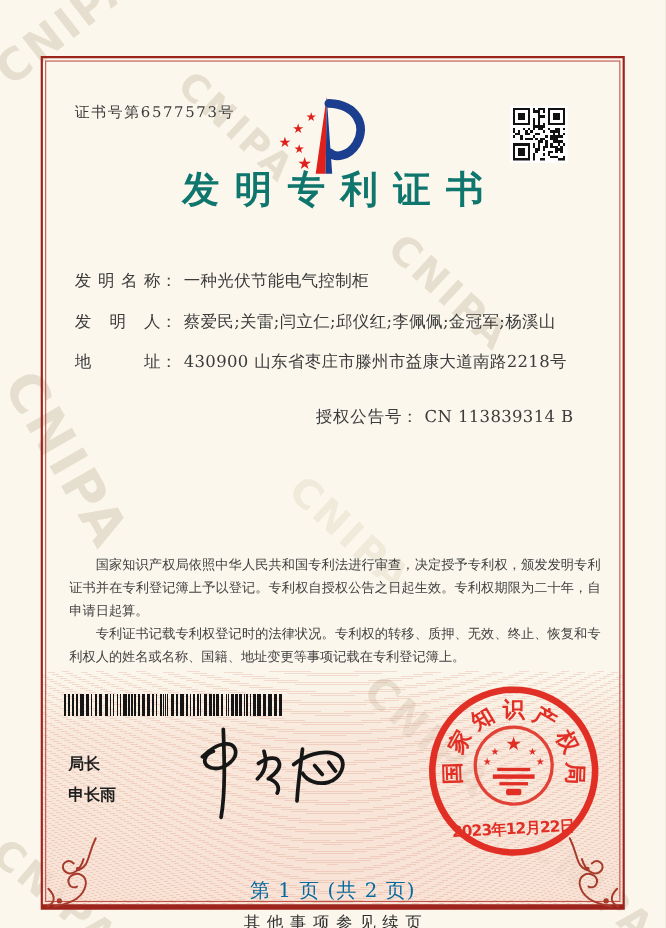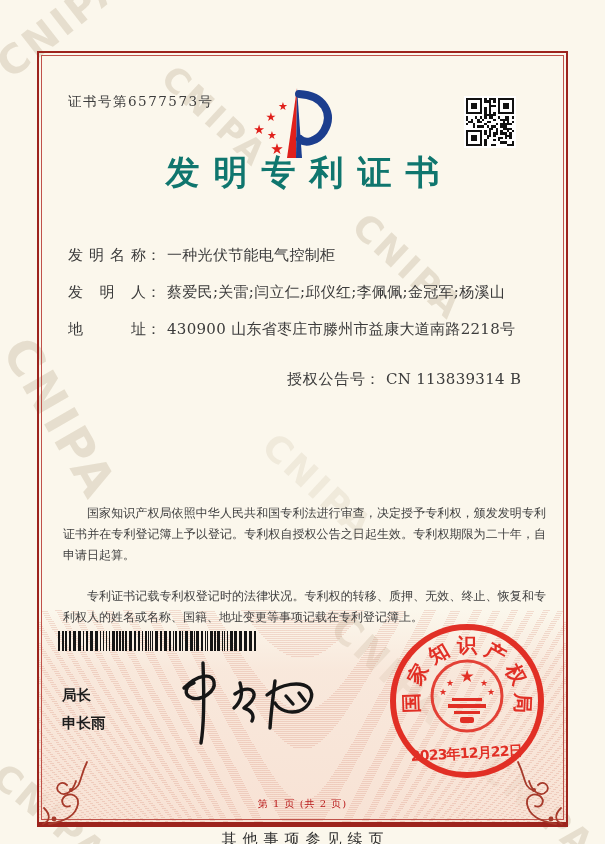--- a/index.html
+++ b/index.html
@@ -34,34 +34,34 @@
   .fields { position:absolute; left:68px; top:246px; width:480px; font-size:15px; color:#3b3b3b; }
   .frow { line-height:19px; margin-bottom:18px; white-space:nowrap; position:relative; }
   .flabel { display:inline-block; width:78px; text-align:justify; text-align-last:justify; }
   .colon { margin-right:6px; }
   .fvalue { letter-spacing:.3px; }
   .half2 { position:absolute; left:219px; top:13px; }
 
   .paras { position:absolute; left:63px; top:503px; width:483px; font-size:12px;
     line-height:1.76; color:#414141; text-align:justify; }
   .paras p { text-indent:2em; }
-  .paras p + p { margin-top:20px; }
+  .paras p + p { margin-top:0; }
 
   .barcode { position:absolute; left:58px; top:631px; width:202px; height:20px; }
   .signer { position:absolute; left:62px; top:681px; line-height:28px;
     font-family:Liberation Serif, serif; font-weight:700;
     font-size:14.5px; color:#1e1e1e; }
   .signature { position:absolute; left:158px; top:650px; }
   .seal { position:absolute; left:388px; top:622px; mix-blend-mode:multiply; opacity:.95; z-index:3; }
 
   .flourish { position:absolute; z-index:2; }
   .flourish.right { transform:scaleX(-1); }
 
   .page-info { position:absolute; left:0; top:797px; width:100%; text-align:center;
-    font-size:10px; color:#b91c1c; letter-spacing:1px; }
+    font-size:18px; color:#0369a1; letter-spacing:1px; }
   .cont-note { position:absolute; left:0; top:830px; width:100%; text-align:center;
     font-size:15px; color:#2e2e2e; letter-spacing:6px; text-indent:6px; }
 </style>
 </head>
 <body>
 
 <div class="page">
 
   <span class="wm" style="left:-14px;top:0;font-size:40px;transform:rotate(-38deg);">CNIPA</span>
   <span class="wm" style="left:150px;top:96px;font-size:34px;transform:rotate(43deg);">CNIPA</span>

